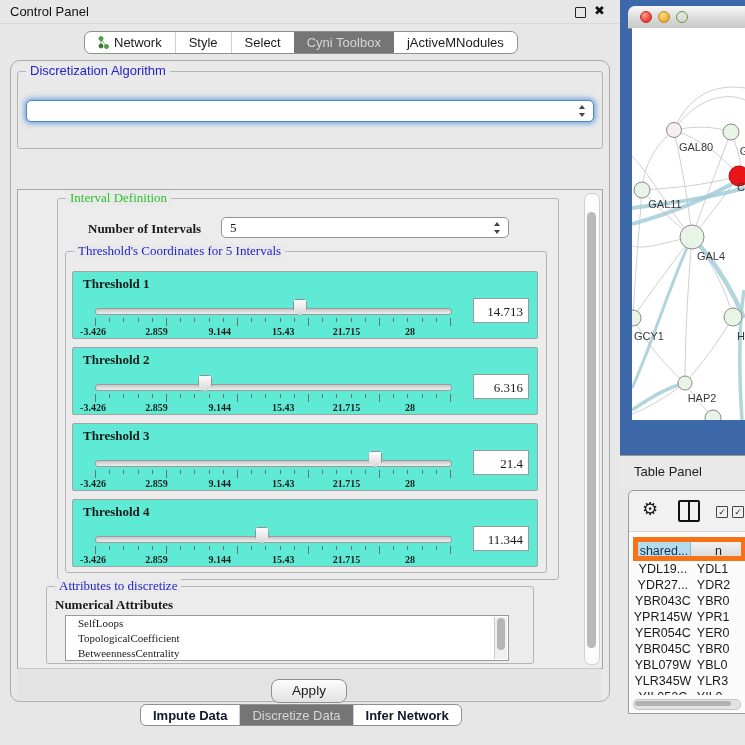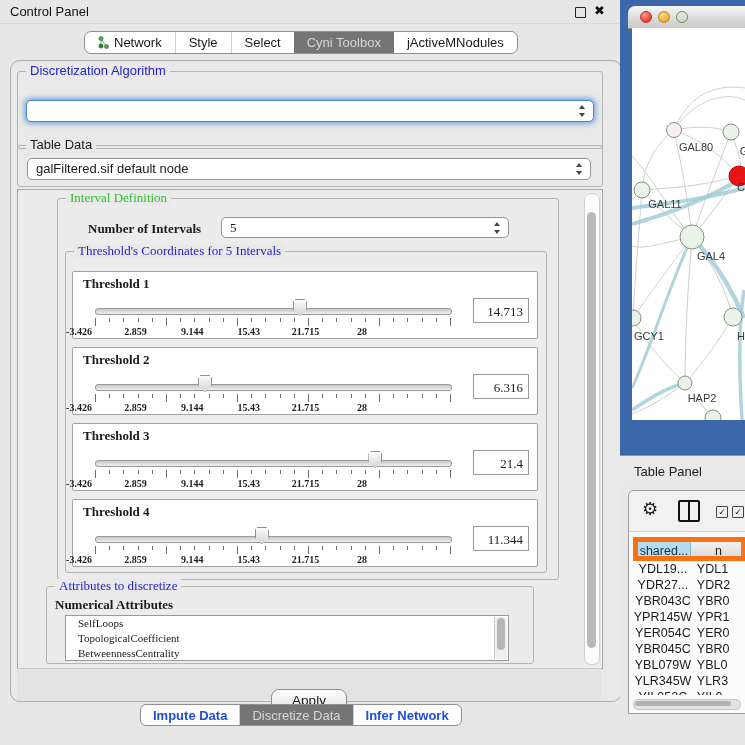--- a/index.html
+++ b/index.html
@@ -14,21 +14,21 @@
   
   #top-tabs{position:absolute;left:84px;top:31px;height:21px;display:flex;align-items:stretch;
     background:#fff;border:1px solid #8f8f8f;border-radius:7px;overflow:hidden;}
   .tab{display:flex;align-items:center;padding:0 13px;font-size:13px;color:#1a1a1a;white-space:nowrap;}
   .tab + .tab{border-left:1px solid #cfcfcf;}
   .tab.selected{background:#757575;color:#d6d6d6;border-left:none;}
   .tab.selected + .tab{border-left:none;text-align:center;}
   .tab .ticon{margin-right:5px;display:inline-flex;}
   
   #outer-frame{position:absolute;left:10px;top:60px;width:598px;height:640px;background:#e9e9e9;
-    border:1px solid #acacac;border-radius:10px;padding-left:12px;}
+    border:1px solid #acacac;border-radius:10px;}
   .group{position:absolute;border:1px solid #b5b5b5;border-radius:3px;}
   .group-label{position:absolute;top:-8px;left:8px;background:#e9e9e9;padding:0 4px;font-size:13px;line-height:14px;}
   .lbl-blue{color:#2323cc;}
   .lbl-green{color:#2fbf2f;}
   .combo{position:absolute;background:#fff;border:1px solid #939393;border-radius:5px;font-size:13px;
     line-height:20px;padding-left:8px;box-sizing:border-box;}
   .stepper{position:absolute;right:7px;top:50%;width:7px;height:12px;margin-top:-6px;}
   .stepper:before{content:"";position:absolute;left:0;top:0;border-left:3.5px solid transparent;
     border-right:3.5px solid transparent;border-bottom:4.5px solid #444;}
   .stepper:after{content:"";position:absolute;left:0;bottom:0;border-left:3.5px solid transparent;
@@ -44,53 +44,53 @@
   #popup-hint{padding-top:3px;text-align:center;font-size:13px;color:#b3b3b3;height:17px;}
   .popup-opt{padding-left:8px;font-size:13.5px;height:18px;line-height:18px;color:#000;}
   .popup-opt.bold{font-weight:bold;}
   
   #scrollpane{position:absolute;left:6px;top:128px;width:584px;height:478px;background:#ececec;
     border:1px solid #a5a5a5;font-family:Liberation Serif, serif;}
   #interval-group{left:39px;top:8px;width:500px;height:380px;}
   #noi-label{position:absolute;left:30px;top:22px;font-size:13px;font-weight:bold;}
   #noi-combo{left:163px;top:18px;width:288px;height:21px;}
   #thresh-group{left:7px;top:52px;width:480px;height:320px;}
-  .tpanel{position:absolute;left:6px;width:466px;height:68px;background:#ffffff;
+  .tpanel{position:absolute;left:6px;width:466px;height:68px;background:#5eead4;
     border:1px solid #a3a3a3;border-radius:2px;box-sizing:border-box;}
   .tp-title{position:absolute;left:10px;top:4px;font-size:13px;font-weight:bold;}
   .track{position:absolute;left:22px;top:36px;width:355px;height:5px;border-radius:3px;
     border:1px solid #9a9a9a;background:linear-gradient(#c7c7c7,#efefef);}
   .thumb{position:absolute;top:27px;width:14px;height:17px;
     background:linear-gradient(#ffffff,#d4d4d4);box-shadow:inset 0 0 0 1px #8f8f8f;
     clip-path:polygon(0% 18%,18% 0%,82% 0%,100% 18%,100% 62%,50% 100%,0% 62%);}
   .ticks{position:absolute;left:22px;top:46px;width:355px;height:9px;}
   .tick{position:absolute;top:0;width:1px;background:#6f6f6f;}
-  .ticklabels{position:absolute;left:6px;top:54px;width:283px;height:12px;}
+  .ticklabels{position:absolute;left:20px;top:54px;width:317px;height:12px;}
   .ticklabel{position:absolute;transform:translateX(-50%);font-size:10px;font-weight:bold;color:#1c1c1c;white-space:nowrap;}
   .vbox{position:absolute;left:400px;top:26px;width:56px;height:25px;background:#fff;border:1px solid #9a9a9a;
     font-size:13px;line-height:25px;text-align:right;padding-right:5px;box-sizing:border-box;}
   #attr-group{left:28px;top:396px;width:486px;height:76px;}
   #attr-title{position:absolute;left:8px;top:10px;font-size:13px;font-weight:bold;}
   #attr-list{position:absolute;left:18px;top:28px;width:442px;height:44px;background:#fff;
     border:1px solid #999;overflow:hidden;}
   .list-item{font-size:11px;line-height:15px;padding-left:12px;white-space:nowrap;}
   #attr-vscroll{position:absolute;right:1px;top:1px;width:12px;height:42px;background:#f0f0f0;border-left:1px solid #ccc;}
   #attr-vthumb{position:absolute;left:2px;top:1px;width:8px;height:32px;background:#b6b6b6;border-radius:4px;}
   #sp-vscroll{position:absolute;left:566px;top:3px;width:14px;height:470px;background:#fcfcfc;
     border:1px solid #d0d0d0;border-radius:7px;}
   #sp-vthumb{position:absolute;left:2px;top:18px;width:9px;height:436px;background:#b9b9b9;border-radius:5px;}
   
   #apply-strip{position:absolute;left:6px;top:607px;width:584px;height:31px;background:#e3e3e3;
     border-top:1px solid #c8c8c8;text-align:center;}
-  #apply-btn{margin-top:20px;display:inline-block;width:74px;height:22px;line-height:22px;font-size:13.5px;
+  #apply-btn{margin-top:10px;display:inline-block;width:74px;height:22px;line-height:22px;font-size:13.5px;
     background:linear-gradient(#fdfdfd,#e2e2e2);border:1px solid #8e8e8e;border-radius:8px;text-align:center;}
   
   #bottom-tabs{position:absolute;left:140px;top:704px;height:20px;display:flex;background:#fff;
     border:1px solid #8f8f8f;border-radius:6px;overflow:hidden;}
-  .btab{display:flex;align-items:center;padding:0 12px;font-size:13px;font-weight:bold;color:#1d4ed8;white-space:nowrap;}
+  .btab{display:flex;align-items:center;padding:0 12px;font-size:13px;font-weight:bold;color:#0f172a;white-space:nowrap;}
   .btab + .btab{border-left:1px solid #cfcfcf;}
   .btab.selected{background:#757575;color:#d6d6d6;font-weight:normal;}
   
   #right-panel{position:absolute;left:620px;top:0;width:125px;height:745px;background:#e7e7e7;}
   #net-frame{position:absolute;left:0;top:0;width:125px;height:455px;background:#3c67a8;}
   #mac-titlebar{position:absolute;left:8px;top:6px;width:117px;height:22px;
     background:linear-gradient(#f7f7f7,#d4d4d4 70%,#c9c9c9);border-bottom:1px solid #8f8f8f;
     border-top-left-radius:7px;}
   .light{position:absolute;top:5px;width:12px;height:12px;border-radius:50%;box-sizing:border-box;}
   #light-close{left:12px;background:radial-gradient(circle at 35% 30%,#ff9a93,#ee4b40 60%,#c8281f);border:1px solid #b5332a;}
@@ -163,27 +163,20 @@
 
     <div id="outer-frame">
 
       <div class="group" id="disc-group">
         <span class="group-label lbl-blue">Discretization Algorithm</span>
         <div class="combo" id="disc-combo">
           <span class="stepper"></span>
         </div>
       </div>
 
-      <div class="group" id="td-group">
-        <span class="group-label" style="color:#1a1a1a">Table Data</span>
-        <div class="combo" id="td-combo">
-          <span>galFiltered.sif default node</span>
-          <span class="stepper"></span>
-        </div>
-      </div>
 
       <div id="scrollpane">
 
         <div class="group" id="interval-group">
           <span class="group-label lbl-green">Interval Definition</span>
           <span id="noi-label">Number of Intervals</span>
           <div class="combo" id="noi-combo">
             <span>5</span>
             <span class="stepper"></span>
           </div>

